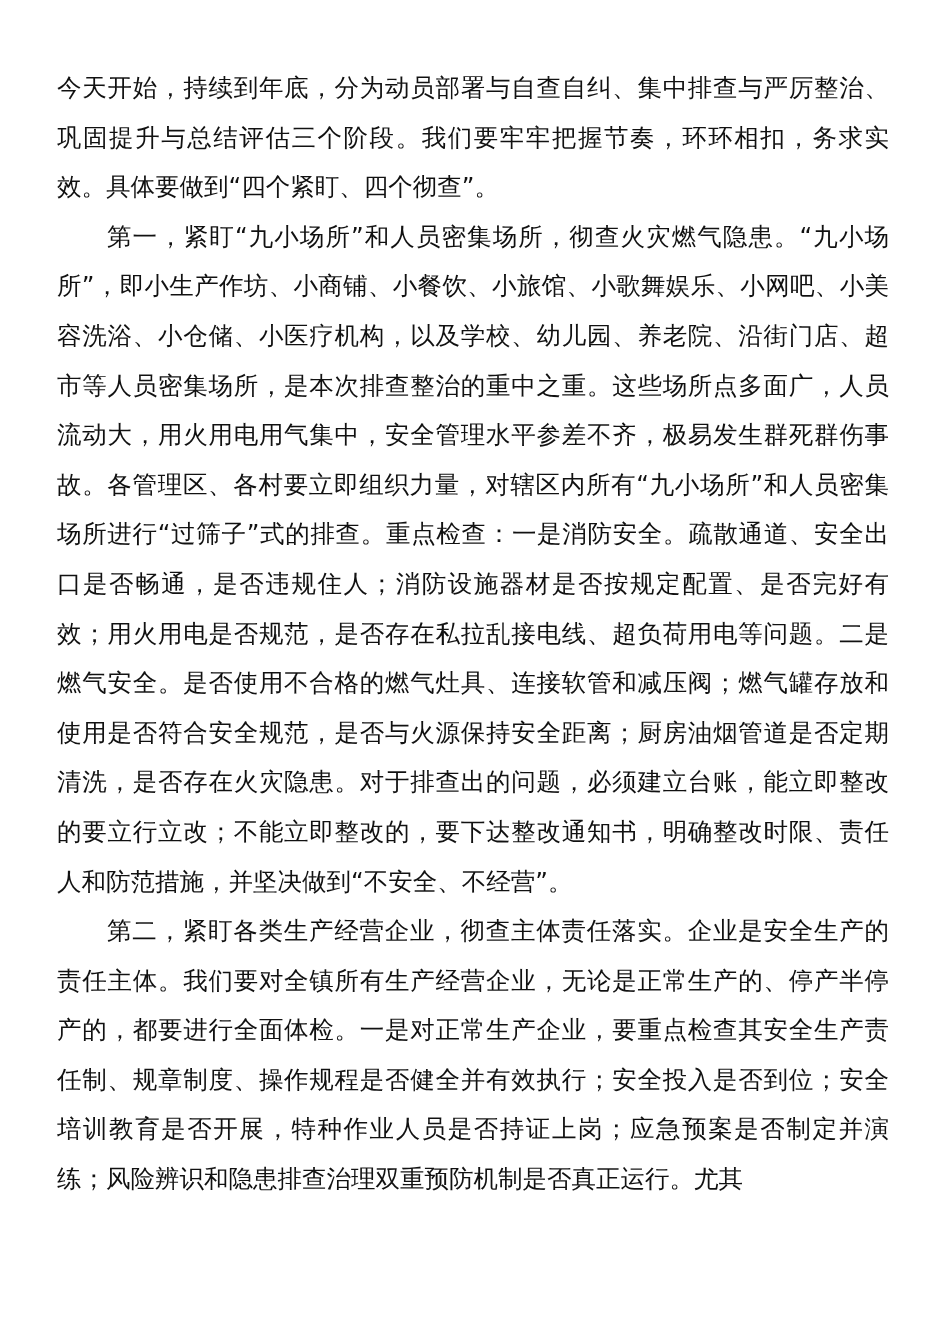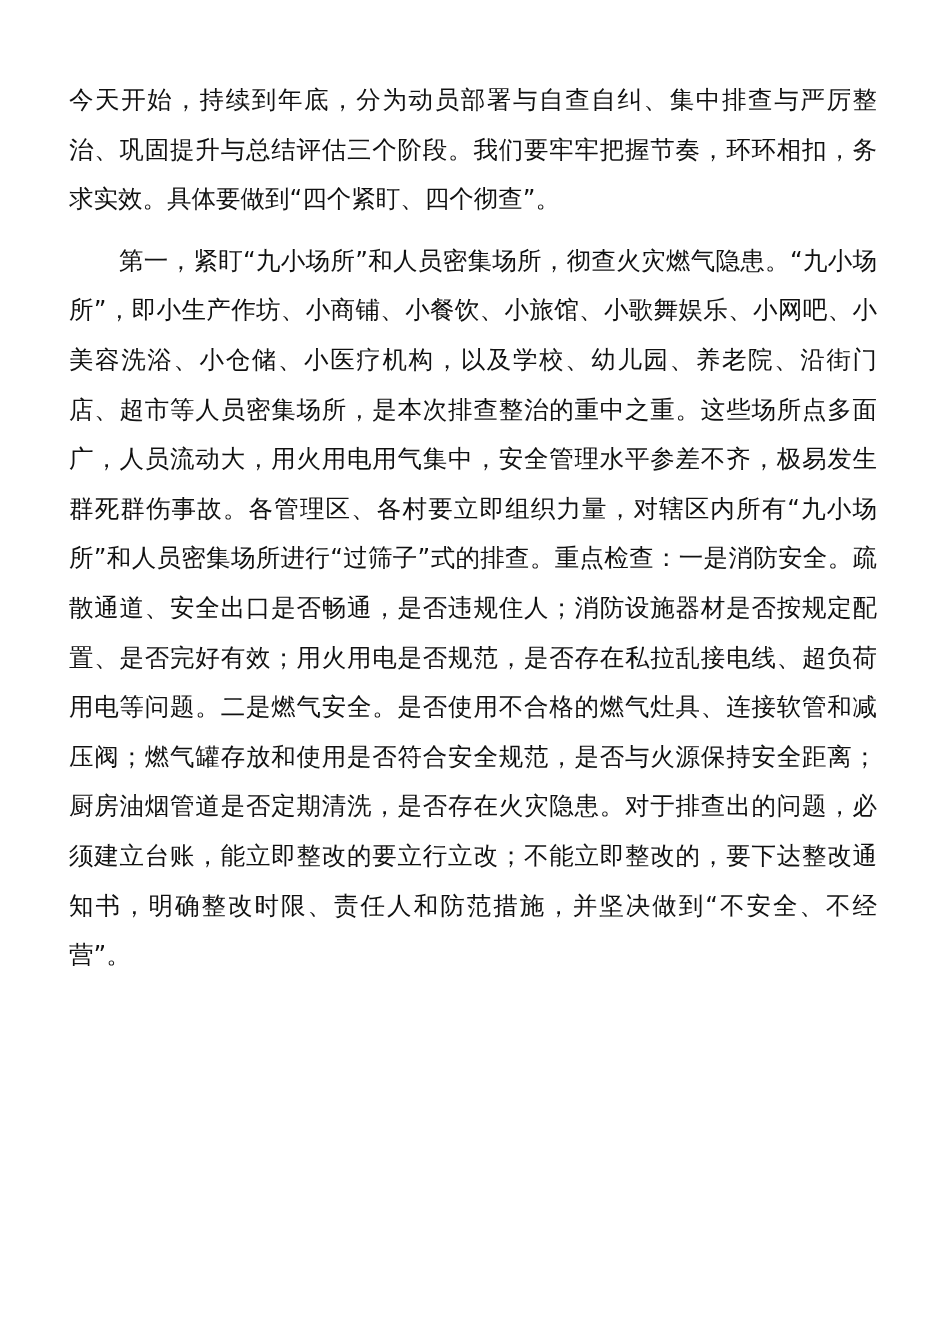--- a/index.html
+++ b/index.html
@@ -17,28 +17,29 @@
       position: absolute;
       left: 57px;
       top: 63px;
       width: 832px;
       font-family: "DejaVu Sans", "Liberation Sans", sans-serif;
       font-size: 24.5px;
       line-height: 49.6px;
       color: #111111;
     }
     .para {
-      margin: 12px;
+      margin: 0;
       text-align: justify;
       text-justify: inter-character;
       word-break: break-all;
     }
     .para.indent {
       text-indent: 50px;
     }
   </style>
 </head>
 <body>
 
 <div class="page">
   <p class="para">今天开始，持续到年底，分为动员部署与自查自纠、集中排查与严厉整治、巩固提升与总结评估三个阶段。我们要牢牢把握节奏，环环相扣，务求实效。具体要做到“四个紧盯、四个彻查”。</p>
   <p class="para indent">第一，紧盯“九小场所”和人员密集场所，彻查火灾燃气隐患。“九小场所”，即小生产作坊、小商铺、小餐饮、小旅馆、小歌舞娱乐、小网吧、小美容洗浴、小仓储、小医疗机构，以及学校、幼儿园、养老院、沿街门店、超市等人员密集场所，是本次排查整治的重中之重。这些场所点多面广，人员流动大，用火用电用气集中，安全管理水平参差不齐，极易发生群死群伤事故。各管理区、各村要立即组织力量，对辖区内所有“九小场所”和人员密集场所进行“过筛子”式的排查。重点检查：一是消防安全。疏散通道、安全出口是否畅通，是否违规住人；消防设施器材是否按规定配置、是否完好有效；用火用电是否规范，是否存在私拉乱接电线、超负荷用电等问题。二是燃气安全。是否使用不合格的燃气灶具、连接软管和减压阀；燃气罐存放和使用是否符合安全规范，是否与火源保持安全距离；厨房油烟管道是否定期清洗，是否存在火灾隐患。对于排查出的问题，必须建立台账，能立即整改的要立行立改；不能立即整改的，要下达整改通知书，明确整改时限、责任人和防范措施，并坚决做到“不安全、不经营”。</p>
+  <p class="para indent">第二，紧盯各类生产经营企业，彻查主体责任落实。企业是安全生产的责任主体。我们要对全镇所有生产经营企业，无论是正常生产的、停产半停产的，都要进行全面体检。一是对正常生产企业，要重点检查其安全生产责任制、规章制度、操作规程是否健全并有效执行；安全投入是否到位；安全培训教育是否开展，特种作业人员是否持证上岗；应急预案是否制定并演练；风险辨识和隐患排查治理双重预防机制是否真正运行。尤其</p>
 </div>
 
 </body></html>

